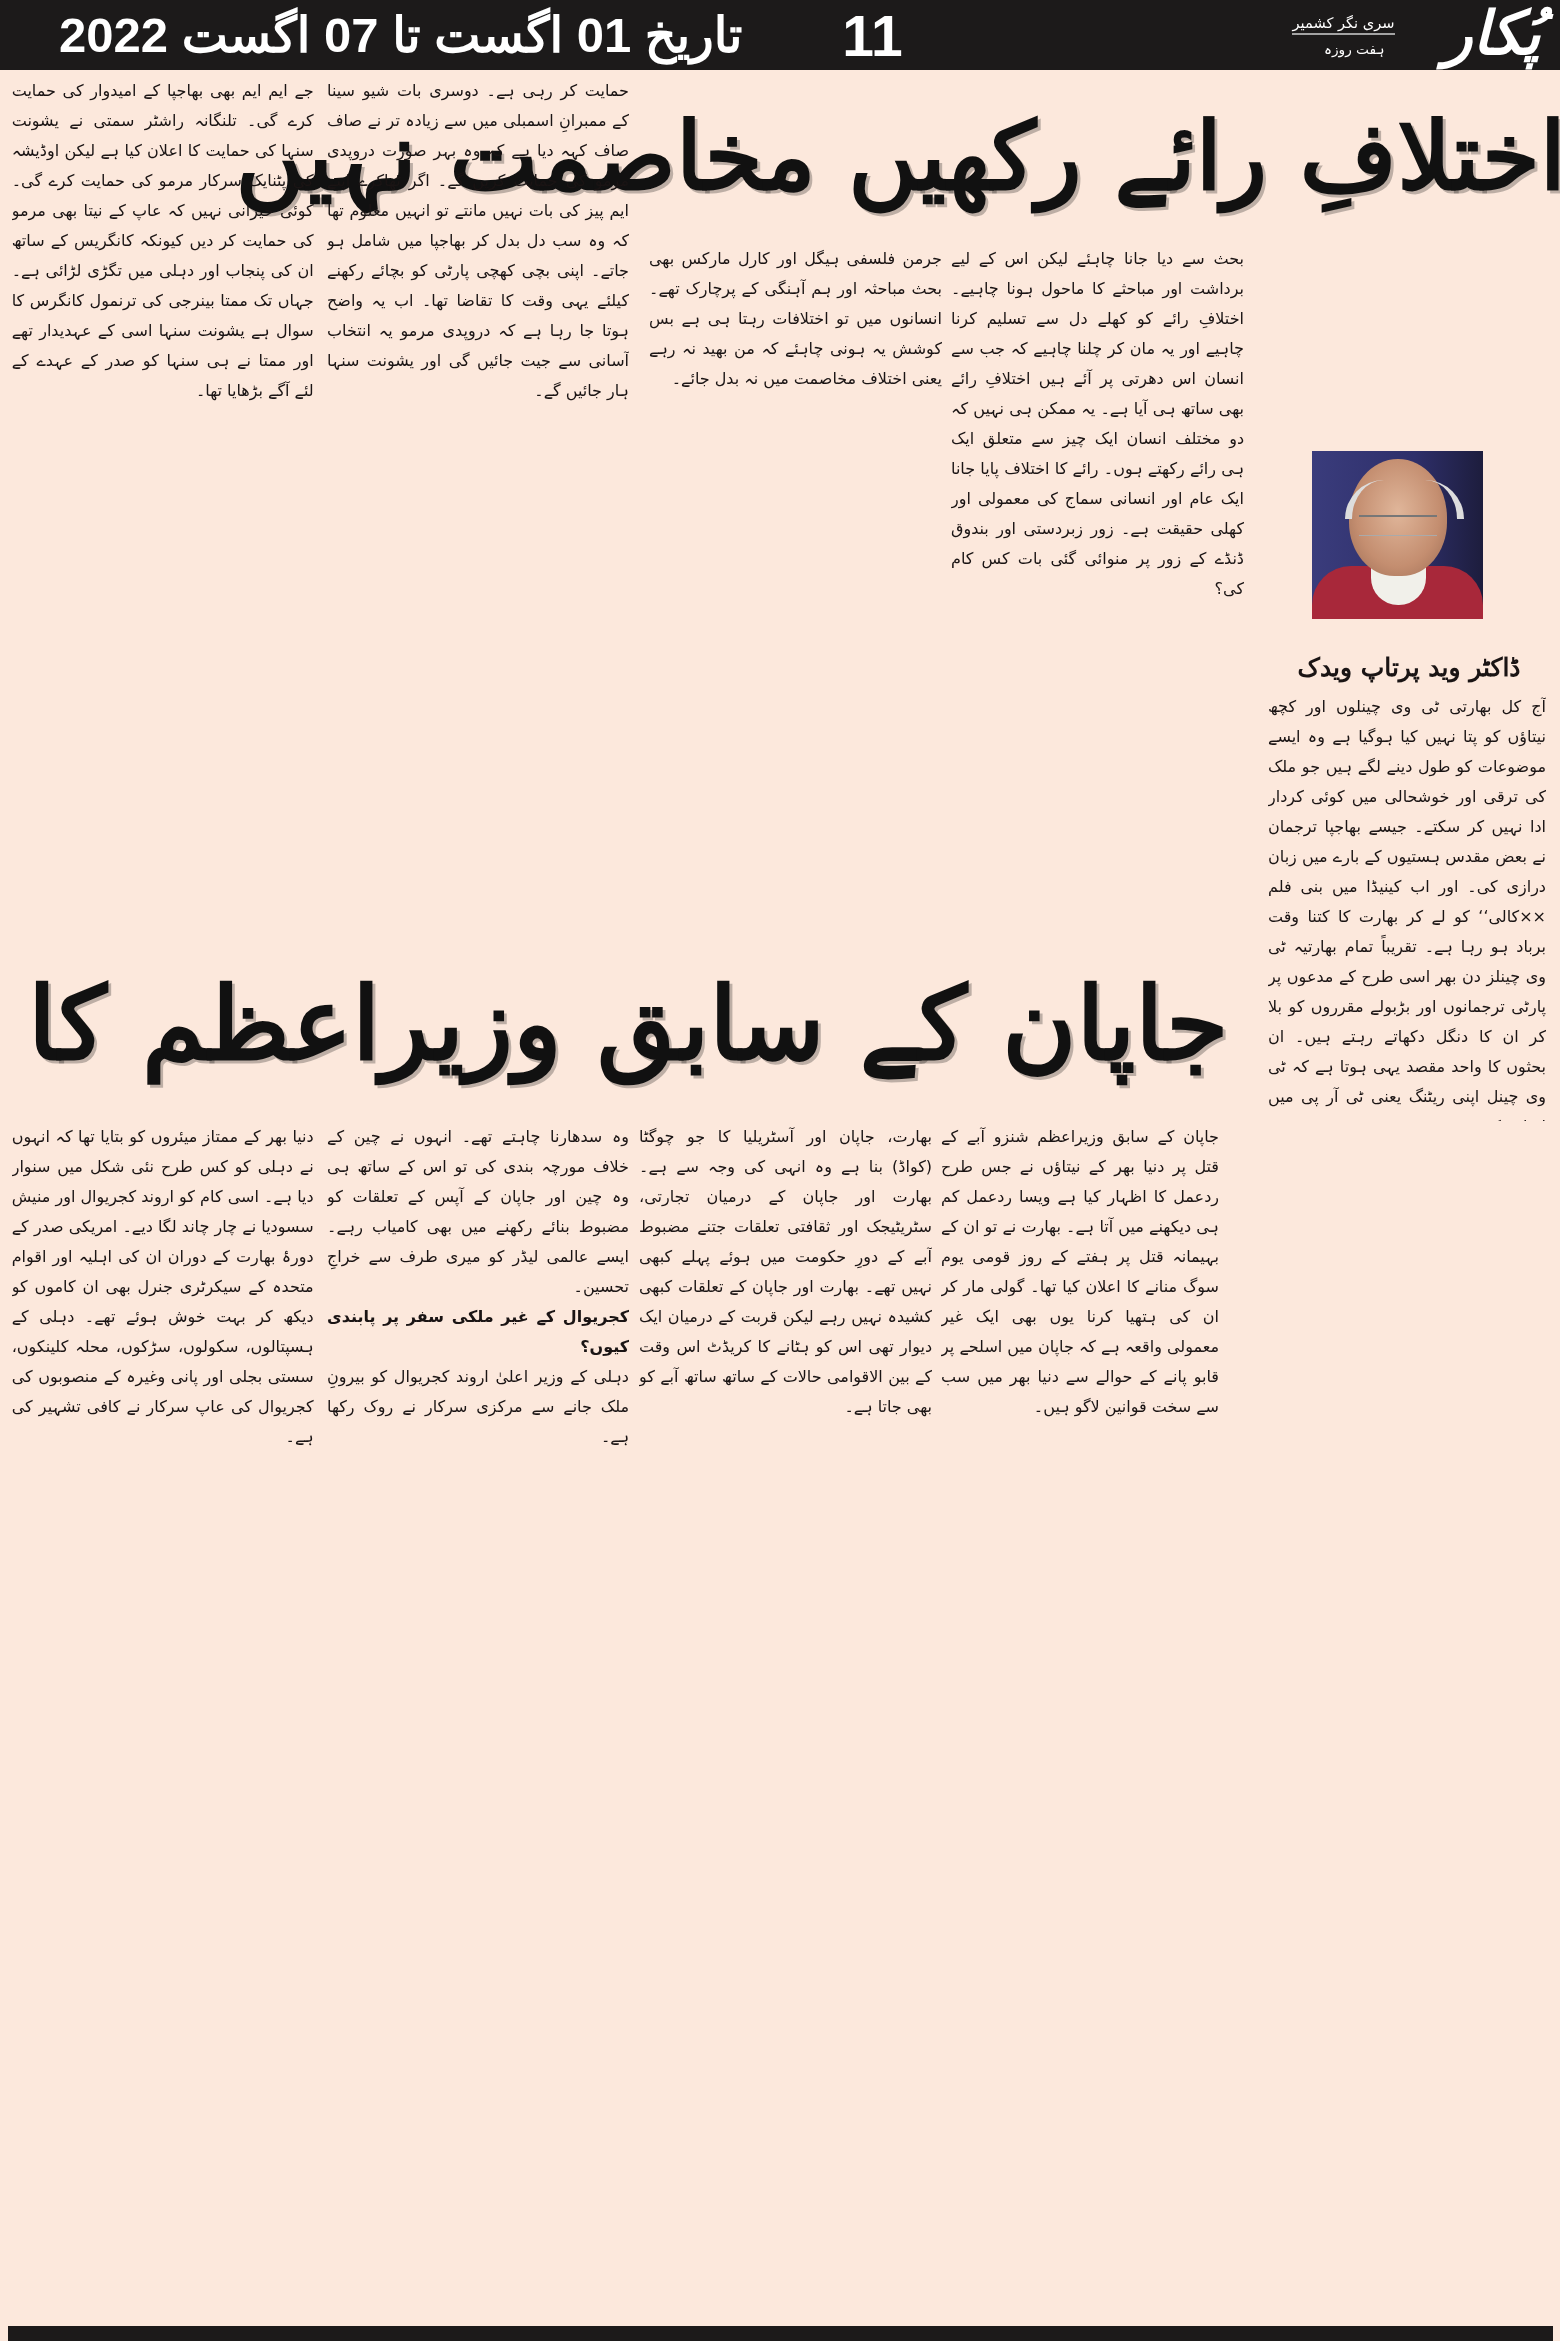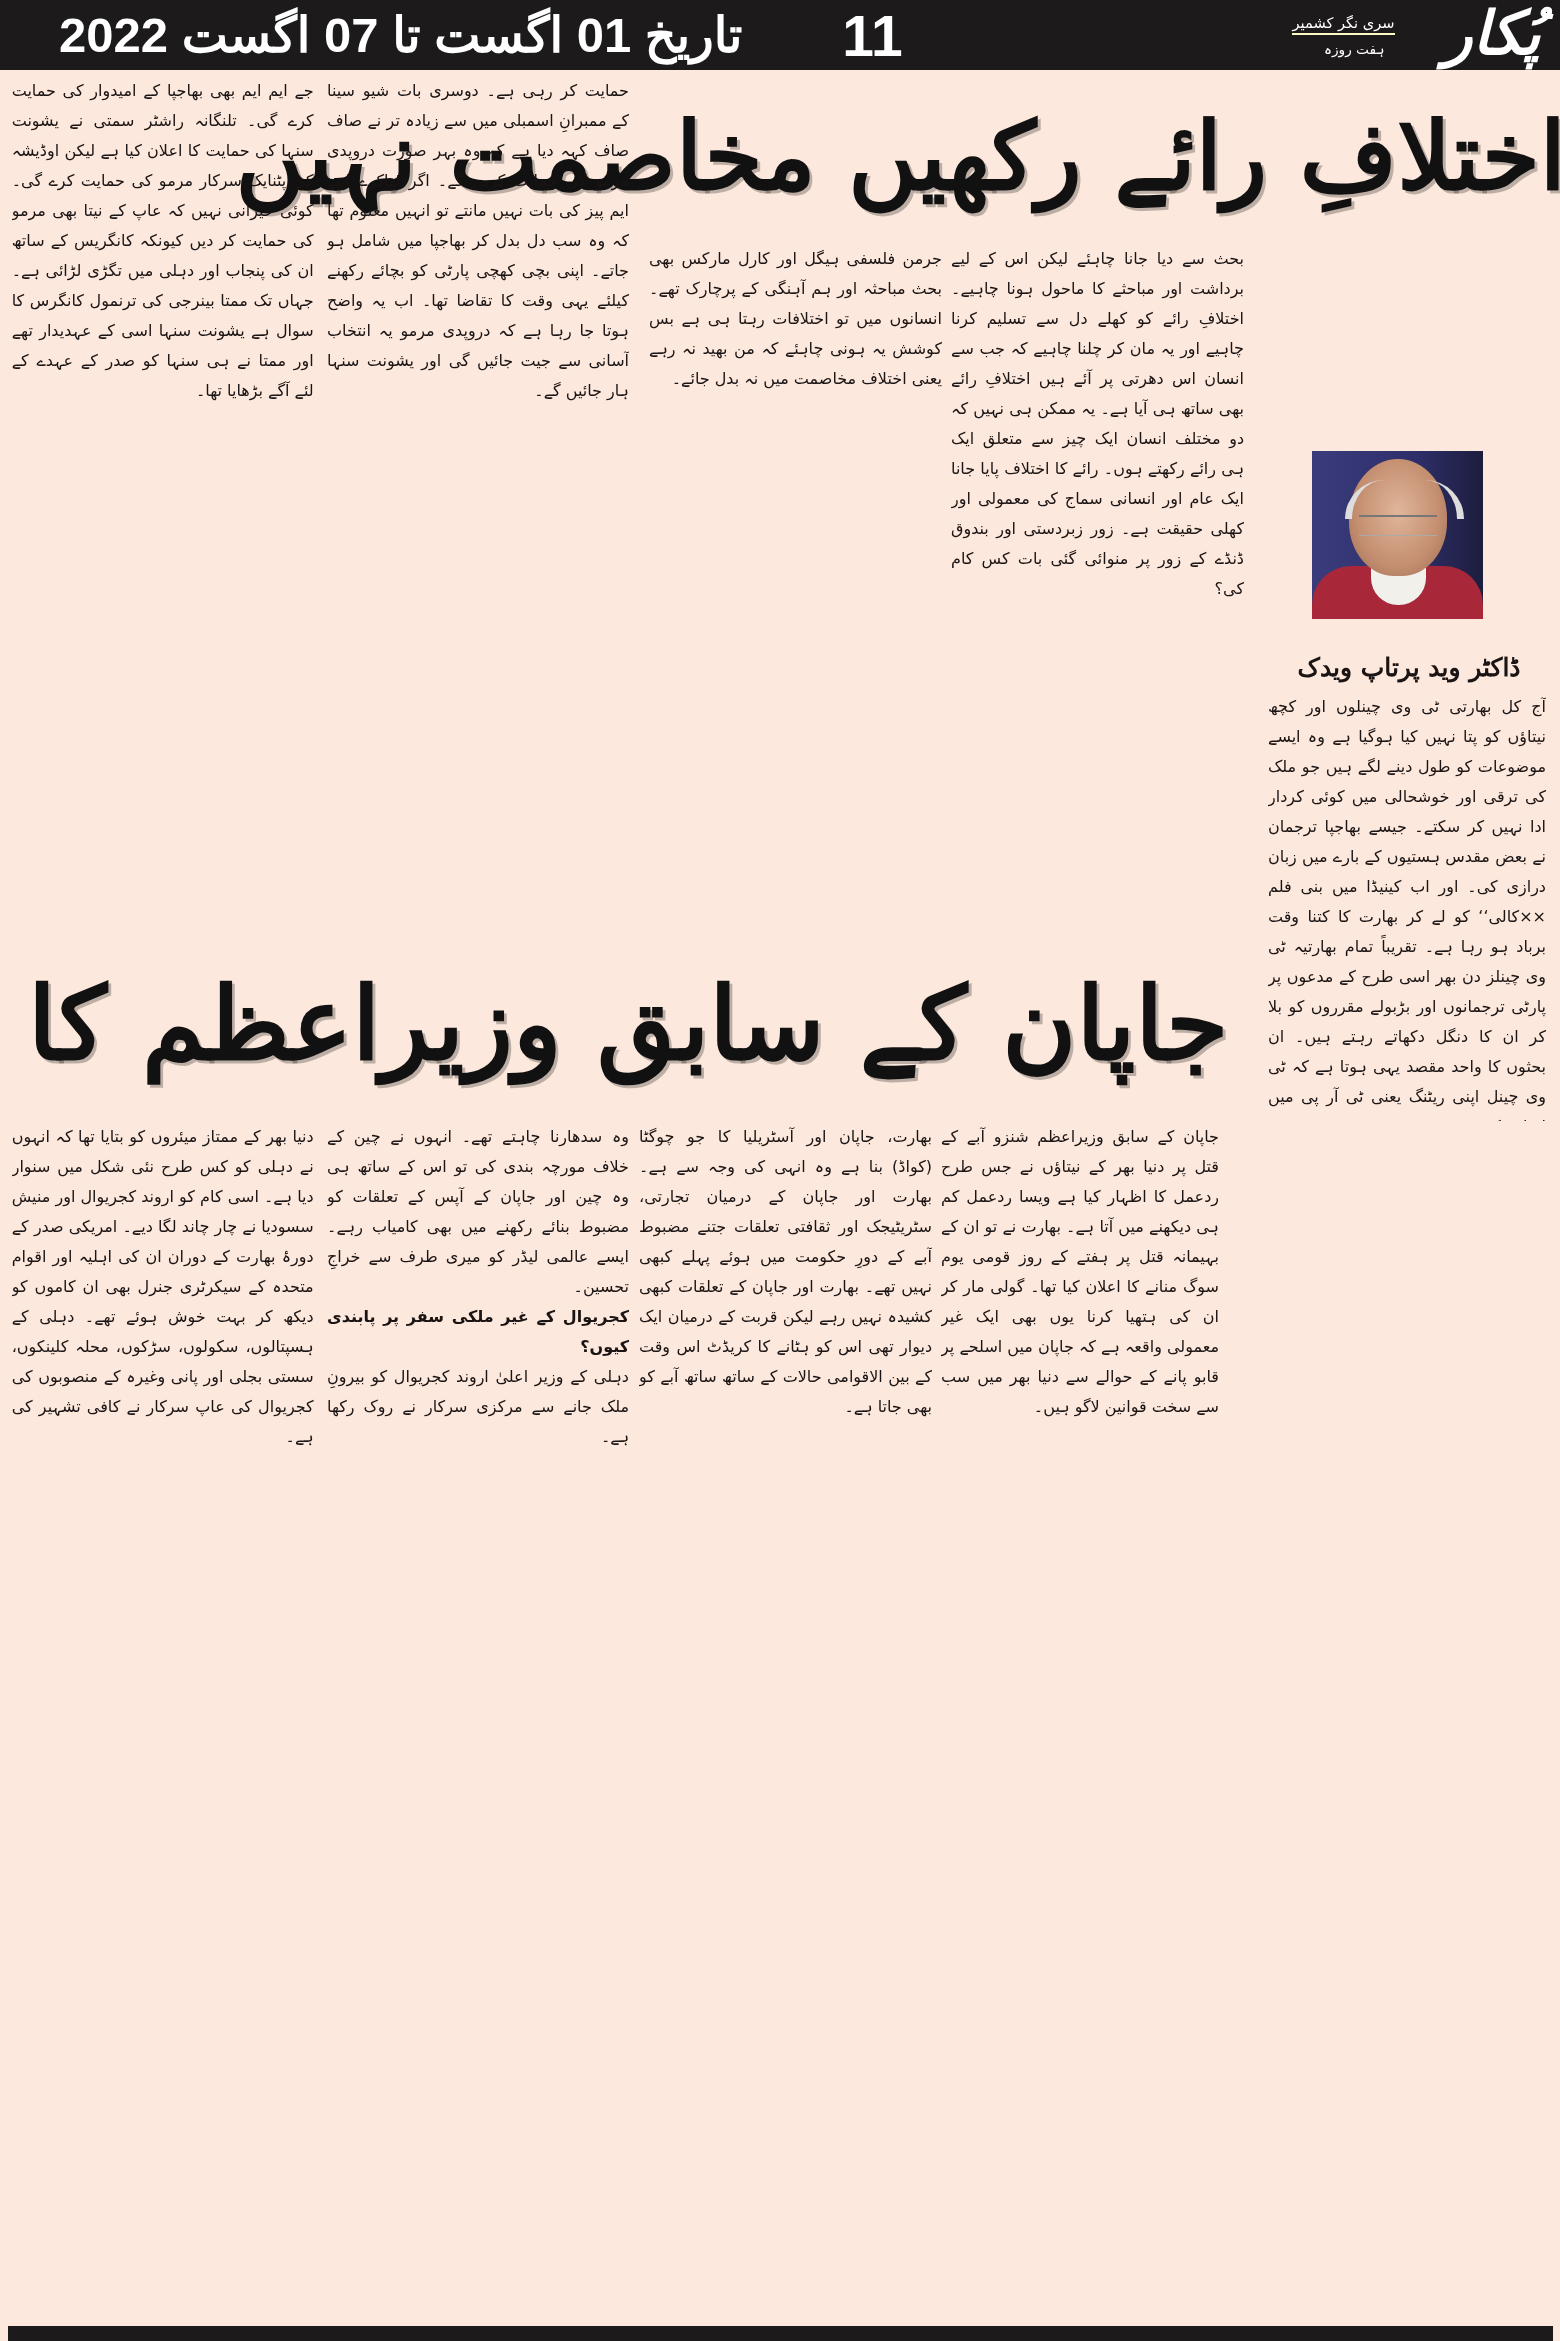--- a/index.html
+++ b/index.html
@@ -32,21 +32,21 @@
   .mh-logo .brand {
     position:absolute; right:0; top:-3.9px;
     font-family:"DejaVu Serif", serif; font-size:60px; font-weight:bold; color:#fff;
     font-style:italic;
   }
   .mh-logo .weekly {
     position:absolute; right:156px; top:39px; font-size:13.7px; color:#fff;
   }
   .mh-logo .city {
     position:absolute; right:146px; top:11.7px; font-size:14.6px; color:#fff;
-    border-bottom:2px solid #fef9c3; padding-bottom:2px;
+    border-bottom:2px solid #a3a3a3; padding-bottom:2px;
   }
   .headline {
     position:absolute; direction:rtl; text-align:center;
     font-family:"DejaVu Serif", serif; font-weight:bold; color:#111;
     text-shadow:2.9px 2.9px 0 rgba(0,0,0,0.25);
     white-space:nowrap;
   }
   .h1 { left:669px; top:93px; width:897px; font-size:94px; line-height:127px; }
   .h2 { left:19.5px; top:951px; width:1209px; font-size:101px; line-height:146px; }
   .col {

